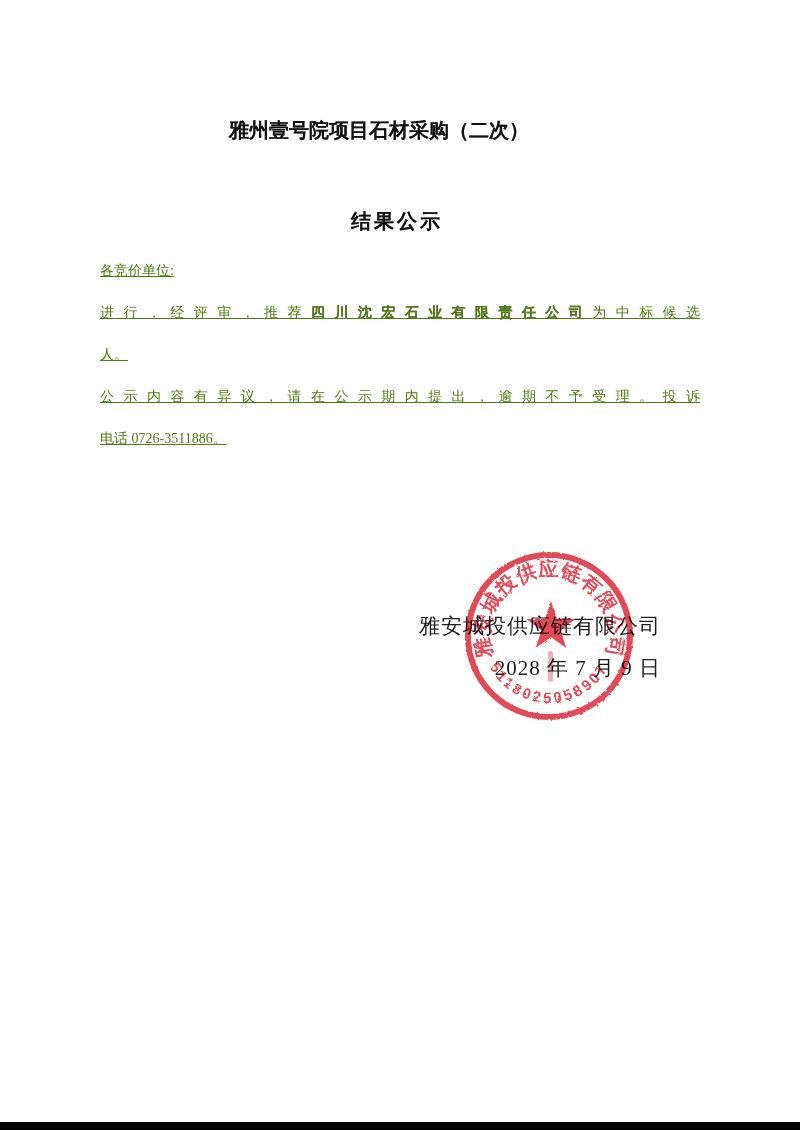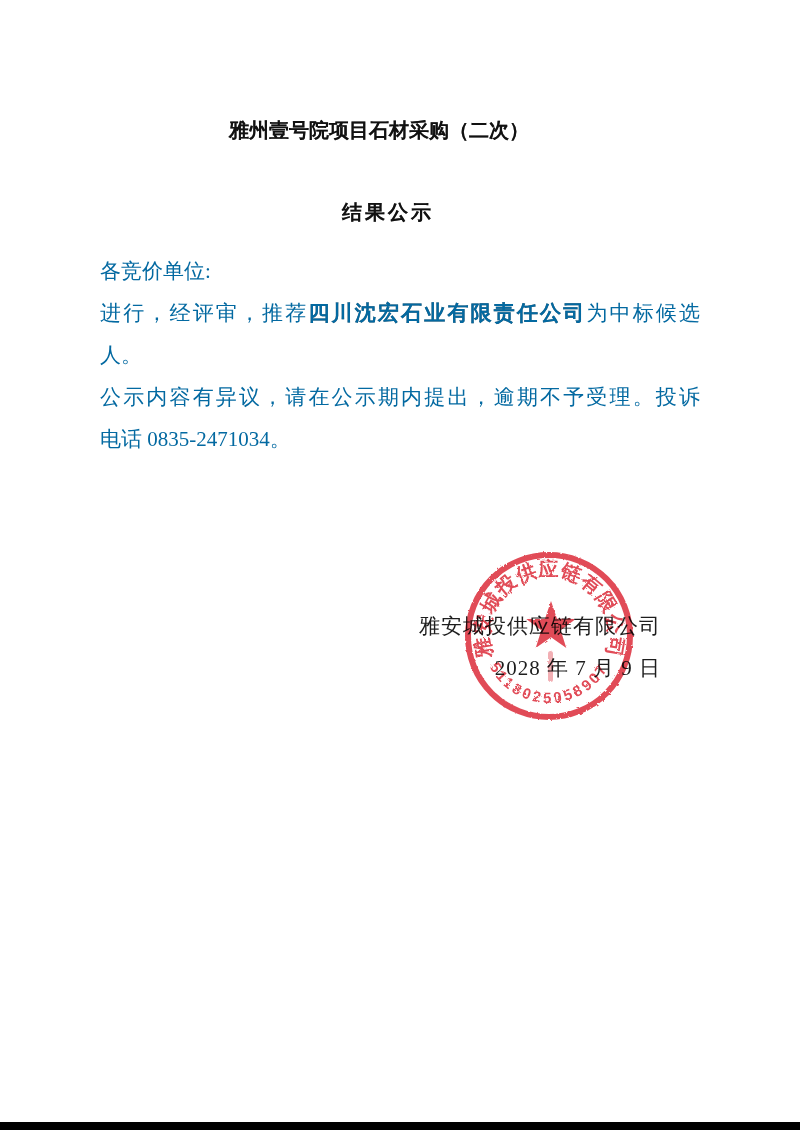--- a/index.html
+++ b/index.html
@@ -17,29 +17,30 @@
     position: absolute;
     left: 0;
     text-align: center;
     font-weight: 700;
     font-size: 20px;
     line-height: 40px;
     color: #111;
     text-shadow: 0 0 0.5px rgba(0,0,0,0.55);
   }
   .t1 { top: 110px; width: 758px; letter-spacing: 0px; }
-  .t2 { top: 192px; width: 776px; letter-spacing: 3px; }
+  .t2 { top: 201px; width: 776px; letter-spacing: 3px; margin-left: 9px; }
   .body-text {
     position: absolute;
     top: 250px;
     left: 100px;
     width: 600px;
-    font-size: 21px;
+    font-size: 14px;
     line-height: 42px;
-    color: #0369a1;
+    color: #4d7c0f;
+    text-decoration: underline;
   }
   .jline {
     text-align: justify;
     text-align-last: justify;
     text-justify: inter-character;
   }
   .plain { text-align: left; }
   .ind { padding-left: 44px; }
   .bold { font-weight: 700; text-shadow: 0 0 0.4px rgba(0,0,0,0.6); }
   .sig {
@@ -93,21 +94,21 @@
 <div class="page">
 
   <div class="title-line t1">雅州壹号院项目石材采购（二次）</div>
   <div class="title-line t2">结果公示</div>
 
   <div class="body-text">
     <div class="plain">各竞价单位:</div>
     <div class="jline"><span>进行，经评审，推荐</span><span class="bold">四川沈宏石业有限责任公司</span><span>为中标候选</span></div>
     <div class="plain">人。</div>
     <div class="jline">公示内容有异议，请在公示期内提出，逾期不予受理。投诉</div>
-    <div class="plain">电话 0835-2471034。</div>
+    <div class="plain">电话 0726-3511886。</div>
   </div>
 
   <div class="sig sig-company">雅安城投供应链有限公司</div>
   <div class="sig sig-date">2028 年 7 月 9 日</div>
 
   <div class="seal">
     <svg viewBox="0 0 184 184" width="184" height="184" xmlns="http://www.w3.org/2000/svg">
       <defs>
         <filter id="rough" x="-15%" y="-15%" width="130%" height="130%">
           <feTurbulence type="fractalNoise" baseFrequency="0.35" numOctaves="2" seed="7" result="n"></feTurbulence>

